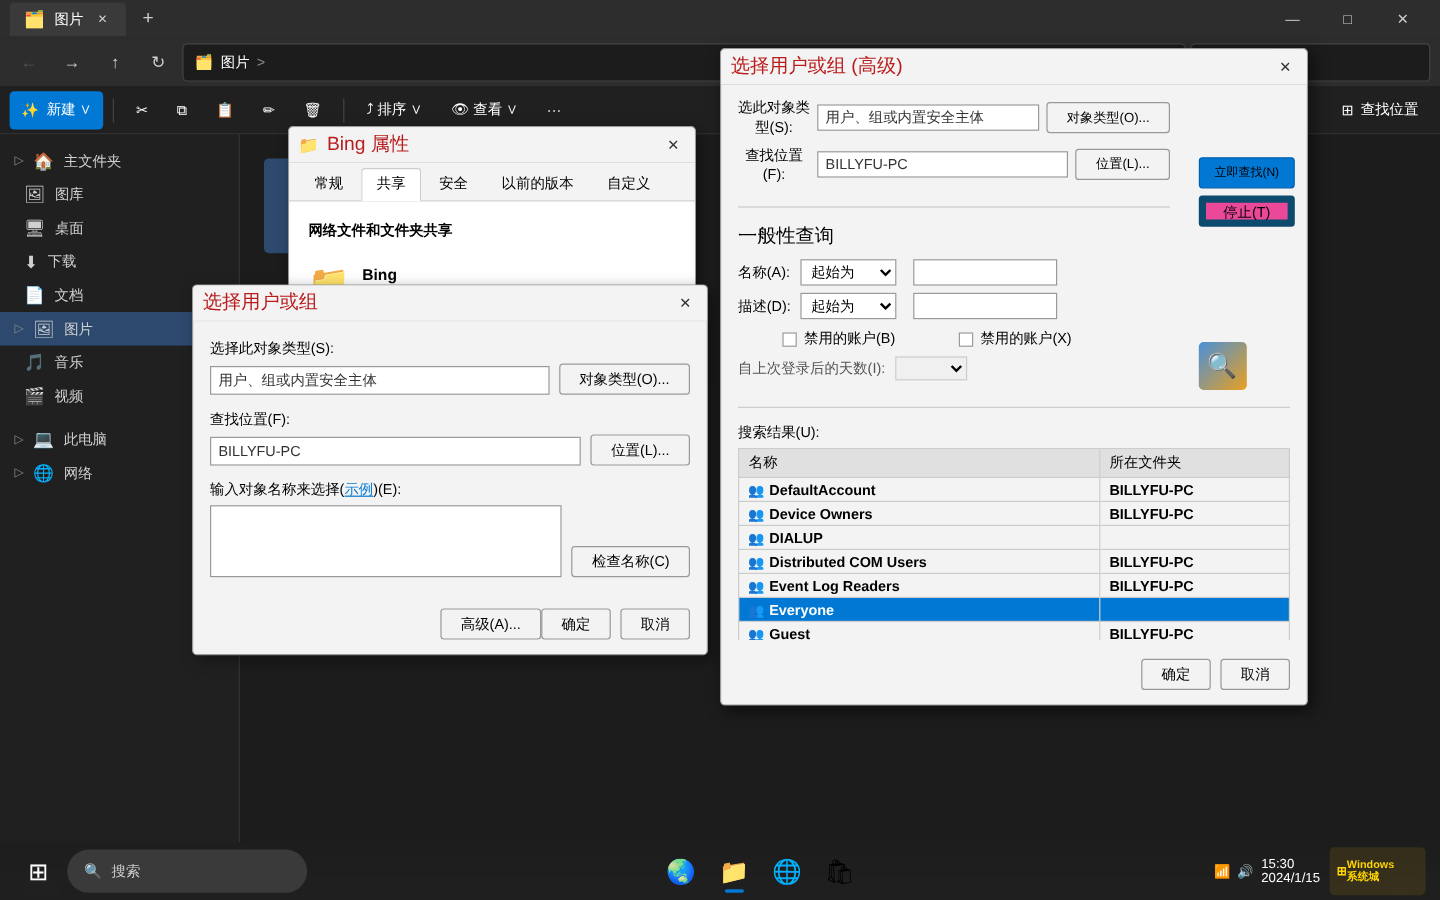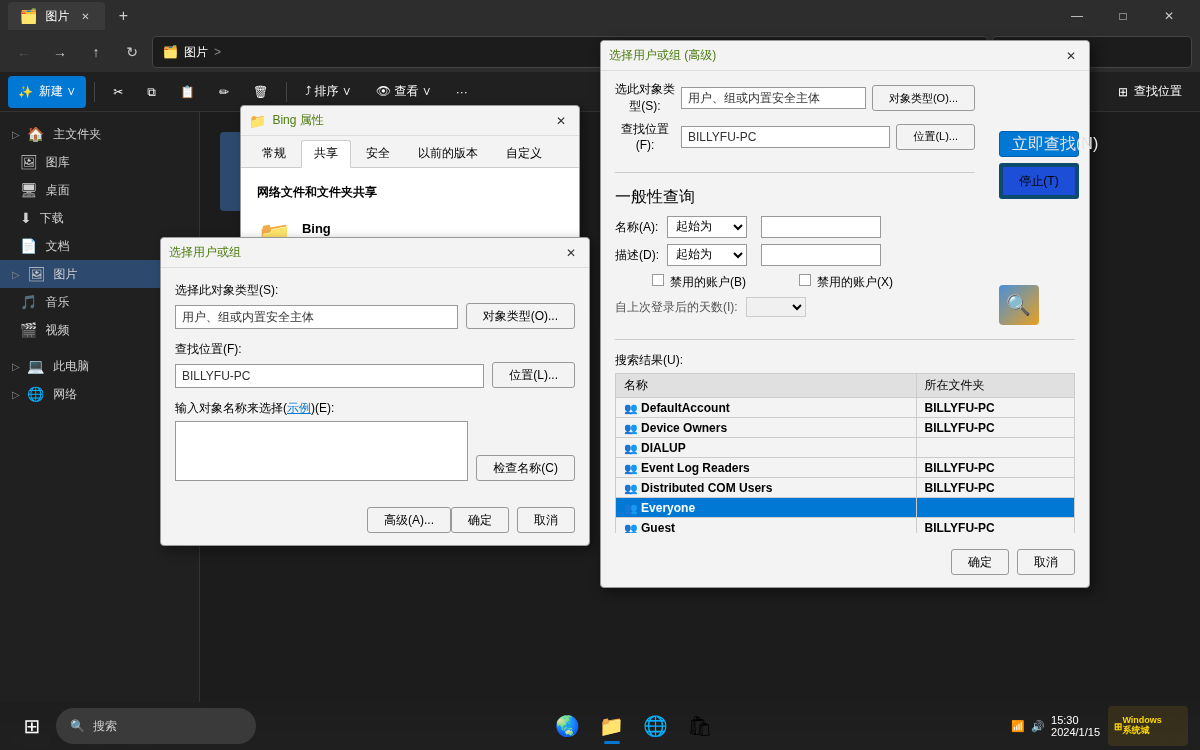--- a/index.html
+++ b/index.html
@@ -326,22 +326,22 @@
       height: 30px;
       display: flex;
       align-items: center;
       padding: 0 8px;
       gap: 6px;
       border-bottom: 1px solid #ddd;
       border-radius: 4px 4px 0 0;
     }
     .dialog-title-icon { font-size: 14px; }
     .dialog-title-text {
-      font-size: 12px;
-      color: #4d7c0f;
+      font-size: 16px;
+      color: #b91c1c;
       flex: 1;
     }
     .dialog-close-btn {
       width: 20px; height: 20px;
       display: flex; align-items: center; justify-content: center;
       cursor: pointer;
       font-size: 12px;
       color: #333;
       border-radius: 3px;
     }
@@ -506,21 +506,20 @@
       font-size: 12px;
       color: #333;
     }
     .adv-select {
       width: 80px;
       height: 22px;
       background: #fff;
       border: 1px solid #999;
       font-size: 12px;
       padding: 0 4px;
-      font-family: Liberation Mono, monospace;
     }
 
     .adv-divider {
       height: 1px;
       background: #ccc;
       margin: 4px 14px;
     }
 
     .adv-general-query {
       padding: 10px 14px;
@@ -538,20 +537,21 @@
       margin-bottom: 8px;
     }
 
     .adv-check-row {
       display: flex;
       gap: 16px;
       margin-bottom: 6px;
     }
     .adv-check-item {
       display: flex;
+      align-items: center;
       gap: 6px;
       font-size: 12px;
       color: #000;
       padding-left: 37px;
     }
     .adv-checkbox {
       width: 12px; height: 12px;
       border: 1px solid #999;
       background: #fff;
     }
@@ -602,34 +602,34 @@
       height: 20px;
       font-weight: bold;
     }
     .results-table tr.selected td {
       background: #0078d4;
       color: #fff;
     }
 
     .adv-find-btn {
       background: #0078d4;
-      color: #e5e5e5;
+      color: #000000;
       border: 1px solid #0060b0;
       height: 26px;
       padding: 0 12px;
-      font-size: 16px;
+      font-size: 10px;
       cursor: pointer;
       border-radius: 3px;
       white-space: nowrap;
     }
     .adv-stop-btn {
-      background: #1d4ed8;
+      background: #ec4899;
       color: #000;
-      border: 4px solid #0c4a6e;
-      height: 36px;
+      border: 6px solid #0c4a6e;
+      height: 26px;
       padding: 0 12px;
       font-size: 12px;
       cursor: pointer;
       border-radius: 3px;
     }
 
     .adv-img {
       width: 40px; height: 40px;
       background: linear-gradient(135deg, #4a90d9, #e8a020);
       border-radius: 4px;
@@ -980,25 +980,25 @@
     </tr>
               <tr>
       <td><span style="font-size:11px">👥</span> Device Owners</td>
       <td>BILLYFU-PC</td>
     </tr>
               <tr>
       <td><span style="font-size:11px">👥</span> DIALUP</td>
       <td></td>
     </tr>
               <tr>
-      <td><span style="font-size:11px">👥</span> Event Log Readers</td>
+      <td><span style="font-size:11px">👥</span> Distributed COM Users</td>
       <td>BILLYFU-PC</td>
     </tr>
               <tr>
-      <td><span style="font-size:11px">👥</span> Distributed COM Users</td>
+      <td><span style="font-size:11px">👥</span> Event Log Readers</td>
       <td>BILLYFU-PC</td>
     </tr>
               <tr class="selected">
       <td><span style="font-size:11px">👥</span> Everyone</td>
       <td></td>
     </tr>
               <tr>
       <td><span style="font-size:11px">👥</span> Guest</td>
       <td>BILLYFU-PC</td>
     </tr>

